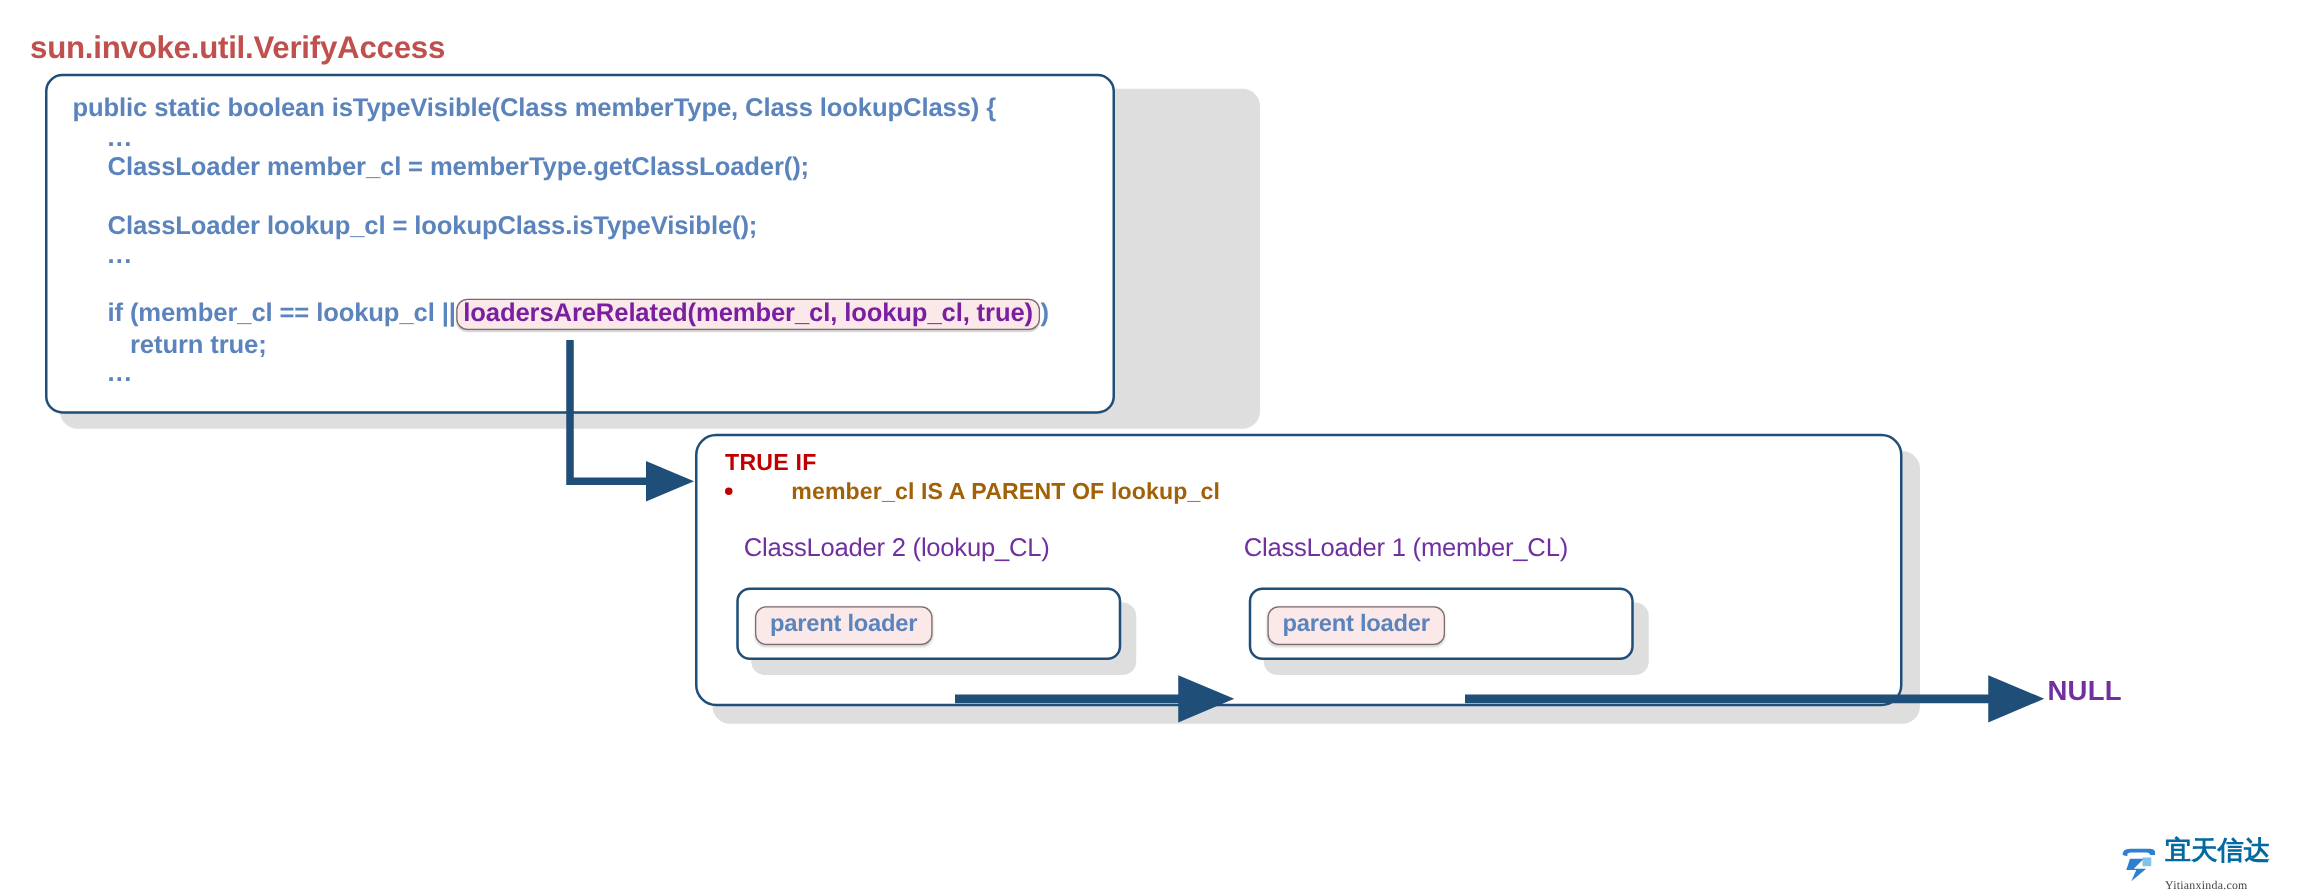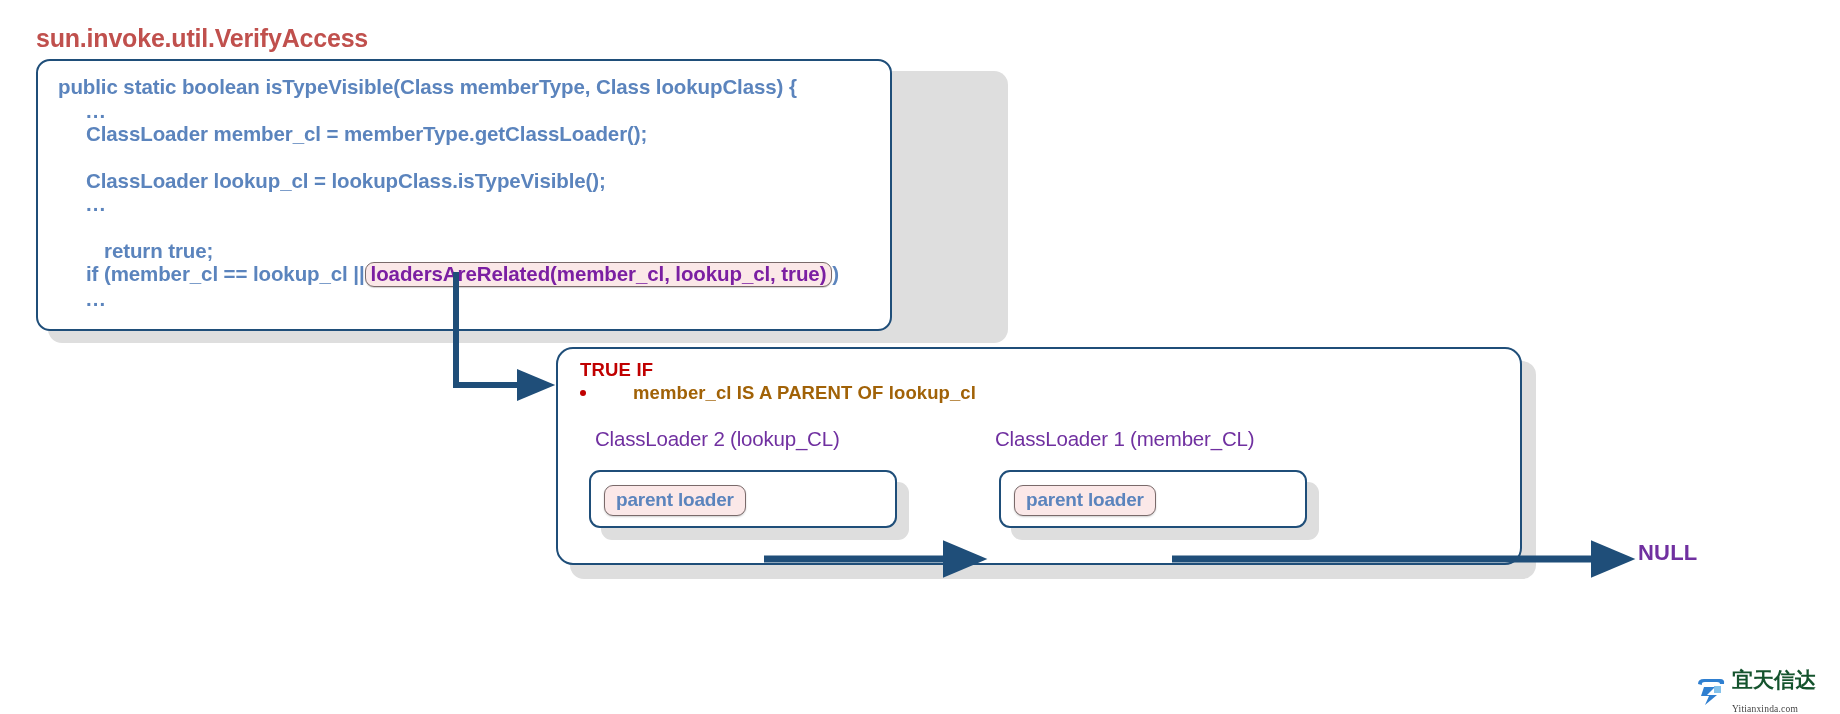--- a/index.html
+++ b/index.html
@@ -14,21 +14,21 @@
     position: relative;
     width: 1840px;
     height: 714px;
     background: #ffffff;
     overflow: hidden;
   }
 
   
   .class-title {
     position: absolute;
-    left: 36px;
+    left: 24px;
     top: 24px;
     font-size: 25px;
     font-weight: bold;
     color: #c0504d;
     letter-spacing: -0.2px;
     white-space: nowrap;
   }
 
   
   .panel-shadow {
@@ -218,21 +218,21 @@
     width: 140px;
     height: 40px;
     display: flex;
     align-items: center;
   }
   .wm-mark { flex: none; margin-right: 4px; }
   .wm-text-wrap { display: flex; flex-direction: column; line-height: 1; }
   .wm-cn {
     font-size: 21px;
     font-weight: bold;
-    color: #14532d;
+    color: #0369a1;
     letter-spacing: 0px;
     font-family: "DejaVu Sans", sans-serif;
   }
   .wm-en {
     font-size: 9.5px;
     color: #444444;
     margin-top: 14px;
     letter-spacing: 0.2px;
     font-family: Liberation Serif, serif;
   }
@@ -247,22 +247,22 @@
   <div class="panel-shadow" id="code-panel-shadow"></div>
   <div class="panel" id="code-panel">
     <div class="code-body">
       <div class="code-line">public static boolean isTypeVisible(Class memberType, Class lookupClass) {</div>
       <div class="code-line indent1 ellipsis">...</div>
       <div class="code-line indent1">ClassLoader member_cl = memberType.getClassLoader();</div>
       <div class="code-line gap">&nbsp;</div>
       <div class="code-line indent1">ClassLoader lookup_cl = lookupClass.isTypeVisible();</div>
       <div class="code-line indent1 ellipsis">...</div>
       <div class="code-line gap">&nbsp;</div>
+      <div class="code-line indent1"><span>if (member_cl == lookup_cl ||</span><span class="call-highlight">loadersAreRelated(member_cl, lookup_cl, true)</span><span>)</span></div>
       <div class="code-line indent2">return true;</div>
-      <div class="code-line indent1"><span>if (member_cl == lookup_cl ||</span><span class="call-highlight">loadersAreRelated(member_cl, lookup_cl, true)</span><span>)</span></div>
       <div class="code-line indent1 ellipsis">...</div>
     </div>
   </div>
 
   <div class="panel-shadow" id="true-panel-shadow"></div>
   <div class="panel" id="true-panel">
     <div class="true-if-heading">TRUE IF</div>
     <div class="true-if-bullet-row">
       <span class="bullet-dot"></span>
       <span class="true-if-bullet">member_cl IS A PARENT OF lookup_cl</span>

